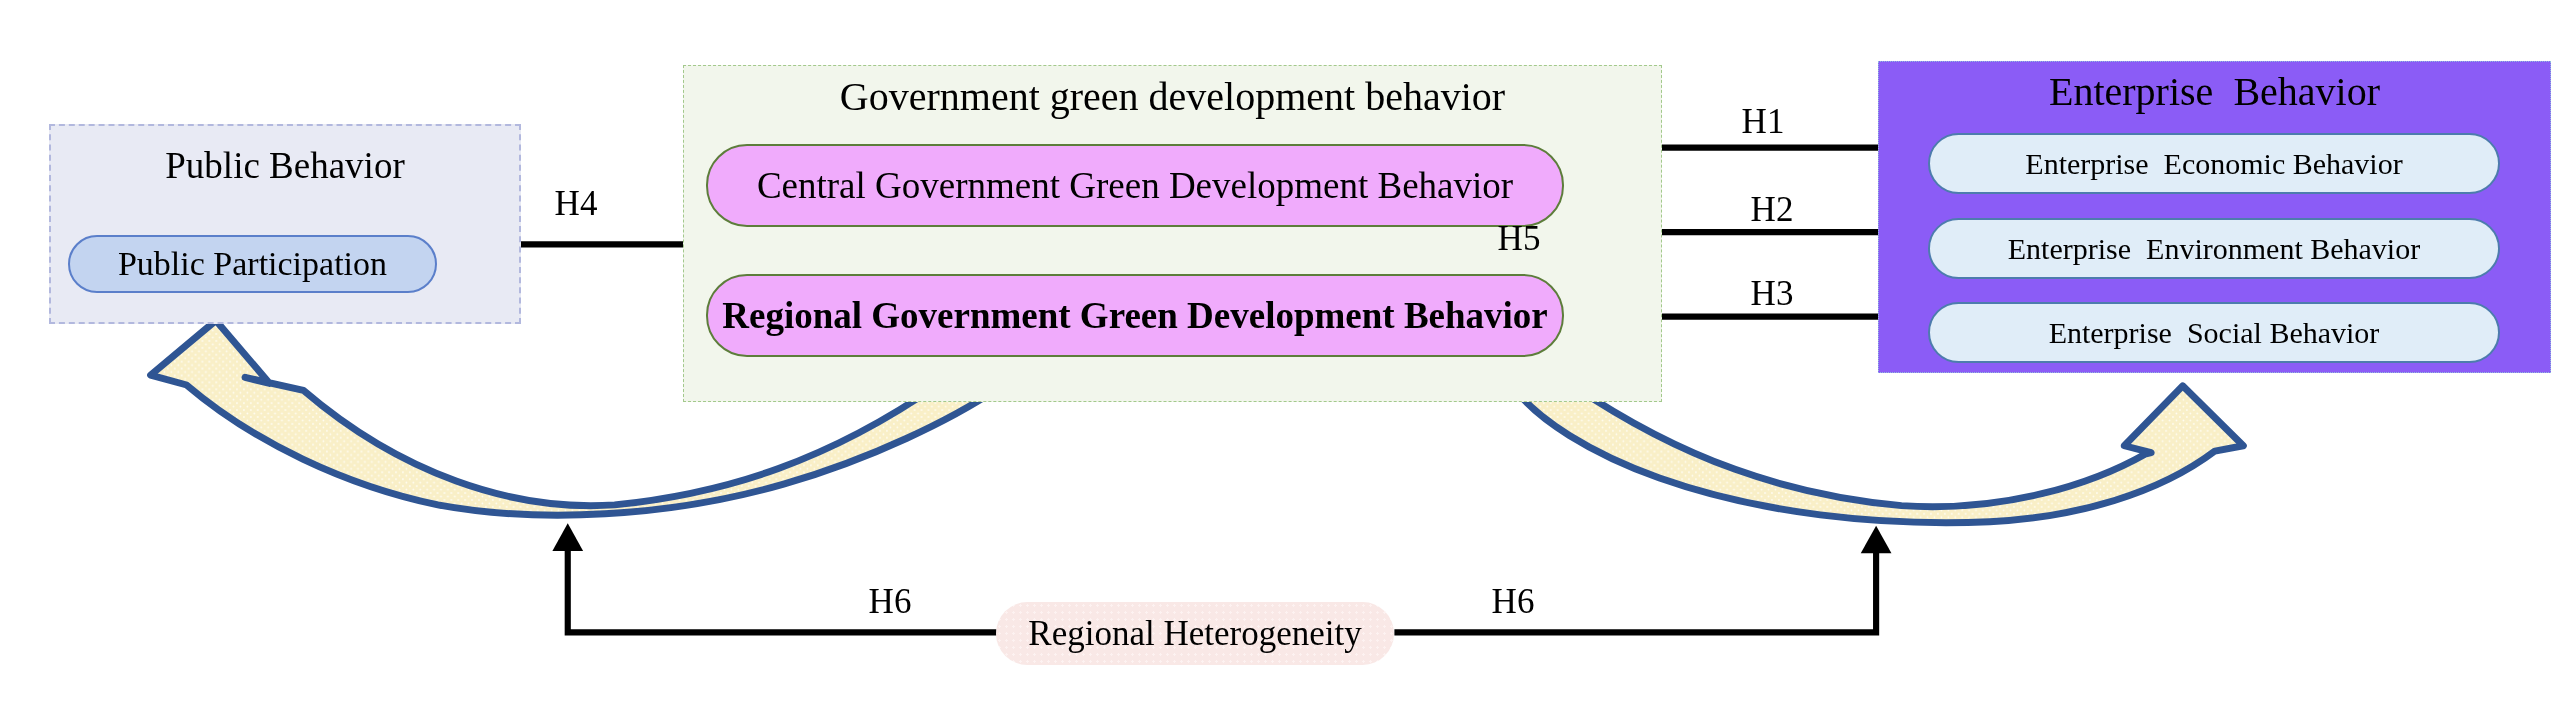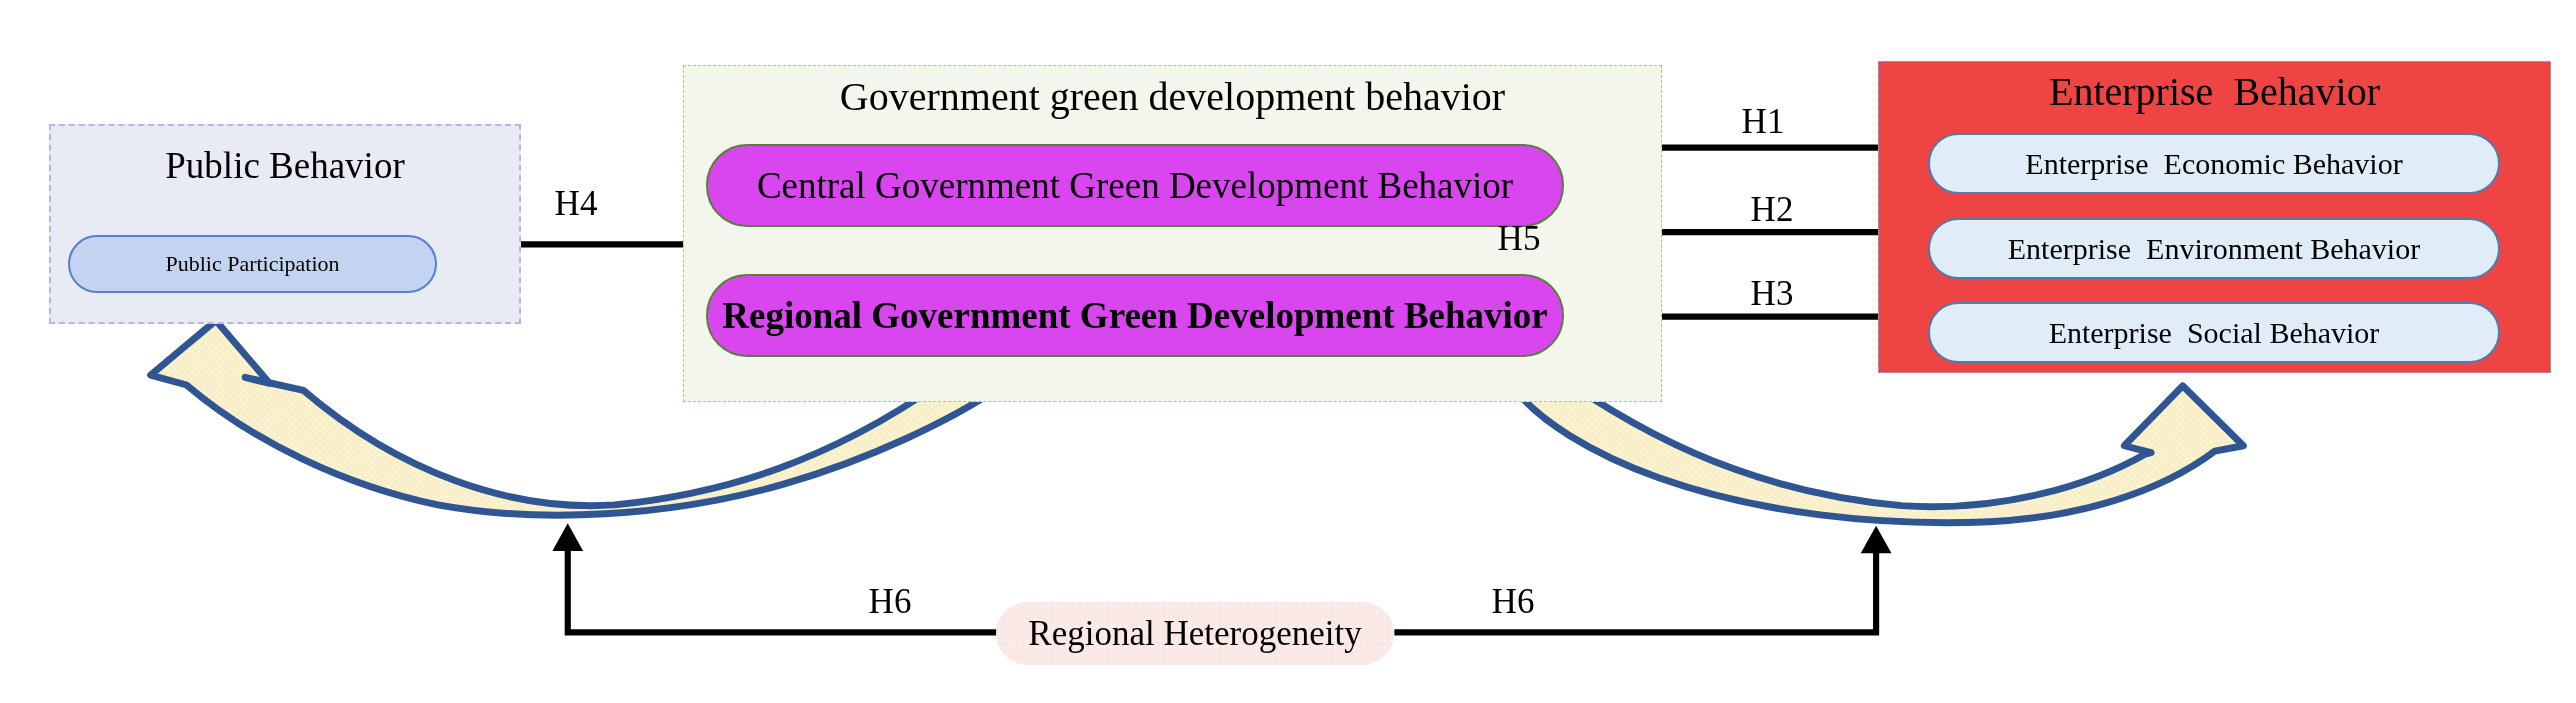--- a/index.html
+++ b/index.html
@@ -16,41 +16,41 @@
   .box-public{
     left:49px;top:108px;width:472px;height:200px;
     background:#e8eaf4;border:2.3px dashed #b2b8de;
   }
   .box-gov{
     left:683px;top:49px;width:979px;height:337px;
     background:#f2f6ec;border:1.5px dashed #a3c98c;
   }
   .box-ent{
     left:1878px;top:45px;width:673px;height:312px;
-    background:#ef4444;border:1.5px dotted #92bddd;
+    background:#8b5cf6;border:1.5px dotted #92bddd;
   }
   .box-title{
     position:absolute;left:0;right:0;text-align:center;
     white-space:pre-wrap;line-height:1.1;
   }
   .t-public{top:20px;font-size:37px;}
   .t-gov{top:9.2px;font-size:40px;}
   .t-ent{top:7.7px;font-size:40px;}
   .pill{
     position:absolute;box-sizing:border-box;
     display:flex;align-items:center;justify-content:center;
     text-align:center;white-space:pre-wrap;
   }
   .pill-public{
     left:17px;top:109px;width:369px;height:58px;border-radius:29px;
-    background:#c3d4f0;border:2.3px solid #5b7fca;font-size:22px;
+    background:#c3d4f0;border:2.3px solid #5b7fca;font-size:34px;
   }
   .pill-gov{
     left:22px;width:858px;height:83px;border-radius:41px;
-    background:#d946ef;border:2.3px solid #5d7d3b;font-size:37px;
+    background:#f0abfc;border:2.3px solid #5d7d3b;font-size:37px;
   }
   .pill-gov.a{top:78px;}
   .pill-gov.b{top:208px;font-weight:bold;}
   .pill-ent{
     left:49px;width:572px;height:61px;border-radius:31px;
     background:#e0edf8;border:2.3px solid #4d7cad;font-size:30px;
   }
   .pill-ent.p1{top:71px;}
   .pill-ent.p2{top:156px;}
   .pill-ent.p3{top:240px;}

